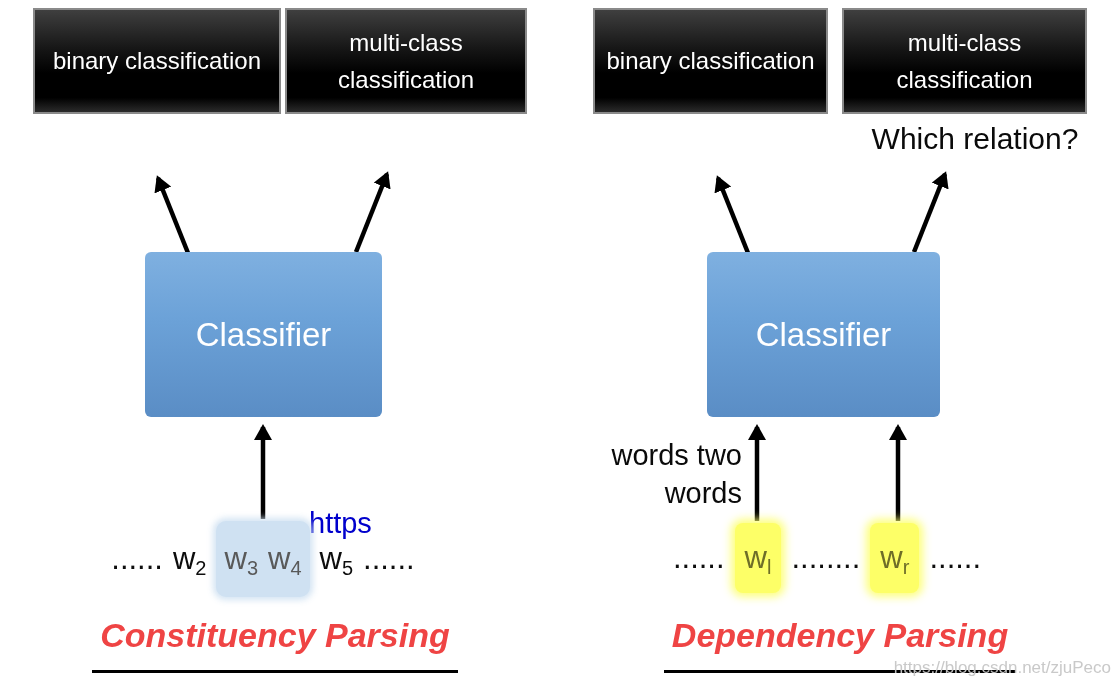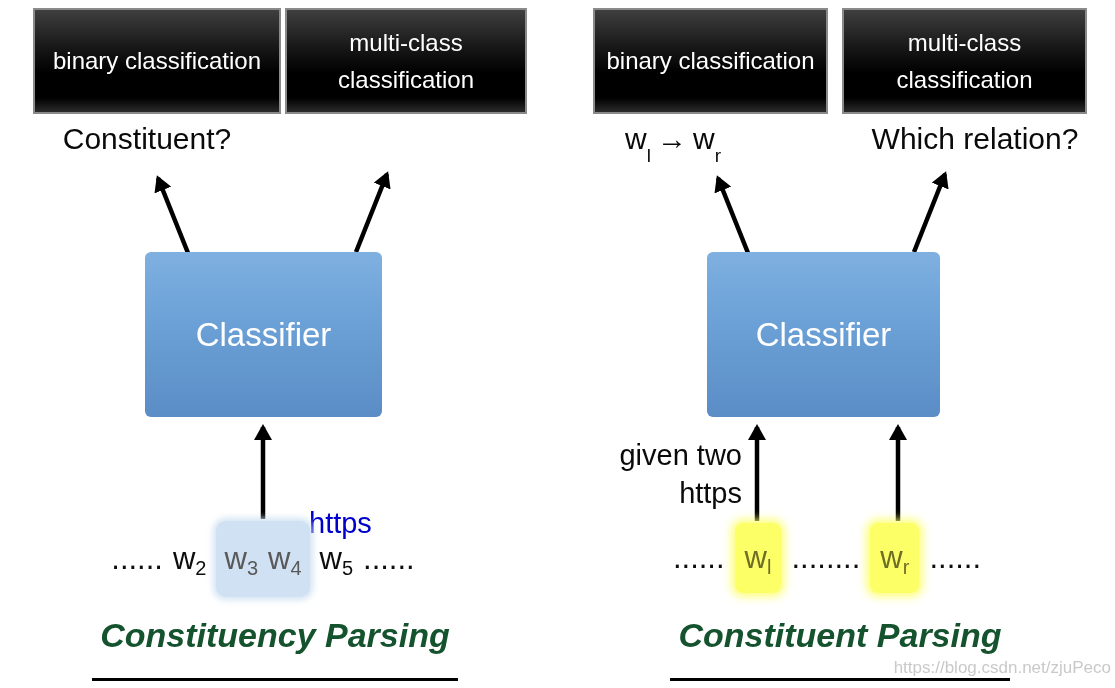--- a/index.html
+++ b/index.html
@@ -114,23 +114,23 @@
     top: 616px;
     width: 550px;
     display: flex;
     justify-content: center;
   }
   .title {
     display: inline-block;
     font-size: 34px;
     font-weight: bold;
     font-style: italic;
-    color: #14532d;
+    color: #ef4444;
     border-bottom: 3px solid #000000;
-    padding: 0 8px 23px 8px;
+    padding: 0 8px 15px 8px;
   }
 
   .watermark {
     position: absolute;
     right: 4px;
     top: 658px;
     font-size: 17px;
     color: rgba(198, 198, 198, 0.95);
     z-index: 5;
   }
@@ -162,21 +162,20 @@
     <line x1="898" y1="521" x2="898" y2="427" stroke="#000" stroke-width="4.5" marker-end="url(#ah)"></line>
   </svg>
 
   <div class="black-box" style="left:33px; width:248px;">
     <span>binary classification</span>
   </div>
   <div class="black-box" style="left:285px; width:242px;">
     <span>multi-class classification</span>
   </div>
 
-  <div class="question" style="left:23px; width:248px;">Constituent?</div>
 
   <div class="classifier" style="left:145px; width:237px;">
     <span>Classifier</span>
   </div>
 
   <div class="span-label">https</div>
 
   <div class="word-row" style="left:88px; top:521px; width:350px; height:76px;">
     <span class="tok">......</span>
     <span class="tok">
@@ -204,48 +203,45 @@
     <span class="title">Constituency Parsing</span>
   </div>
 
   <div class="black-box" style="left:593px; width:235px;">
     <span>binary classification</span>
   </div>
   <div class="black-box" style="left:842px; width:245px;">
     <span>multi-class classification</span>
   </div>
 
-  <div class="question" style="left:573px; width:200px;">
-    <span>w</span><sub class="qsub">l</sub><span class="q-arrow">→</span><span>w</span><sub class="qsub">r</sub>
-  </div>
   <div class="question" style="left:845px; width:260px;">Which relation?</div>
 
   <div class="classifier" style="left:707px; width:233px;">
     <span>Classifier</span>
   </div>
 
-  <div class="given-note">given two https</div>
+  <div class="given-note">words two words</div>
 
   <div class="word-row" style="left:647px; top:523px; width:360px; height:70px;">
     <span class="tok">......</span>
     <span class="hl-yellow">
       <span class="tok">
           <span>w</span>
           <sub>l</sub>
         </span>
     </span>
     <span class="tok">........</span>
     <span class="hl-yellow">
       <span class="tok">
           <span>w</span>
           <sub>r</sub>
         </span>
     </span>
     <span class="tok">......</span>
   </div>
 
   <div class="title-wrap" style="left:565px;">
-    <span class="title">Constituent Parsing</span>
+    <span class="title">Dependency Parsing</span>
   </div>
 
   <div class="watermark">https://blog.csdn.net/zjuPeco</div>
 
 </div>
 
 </body></html>

